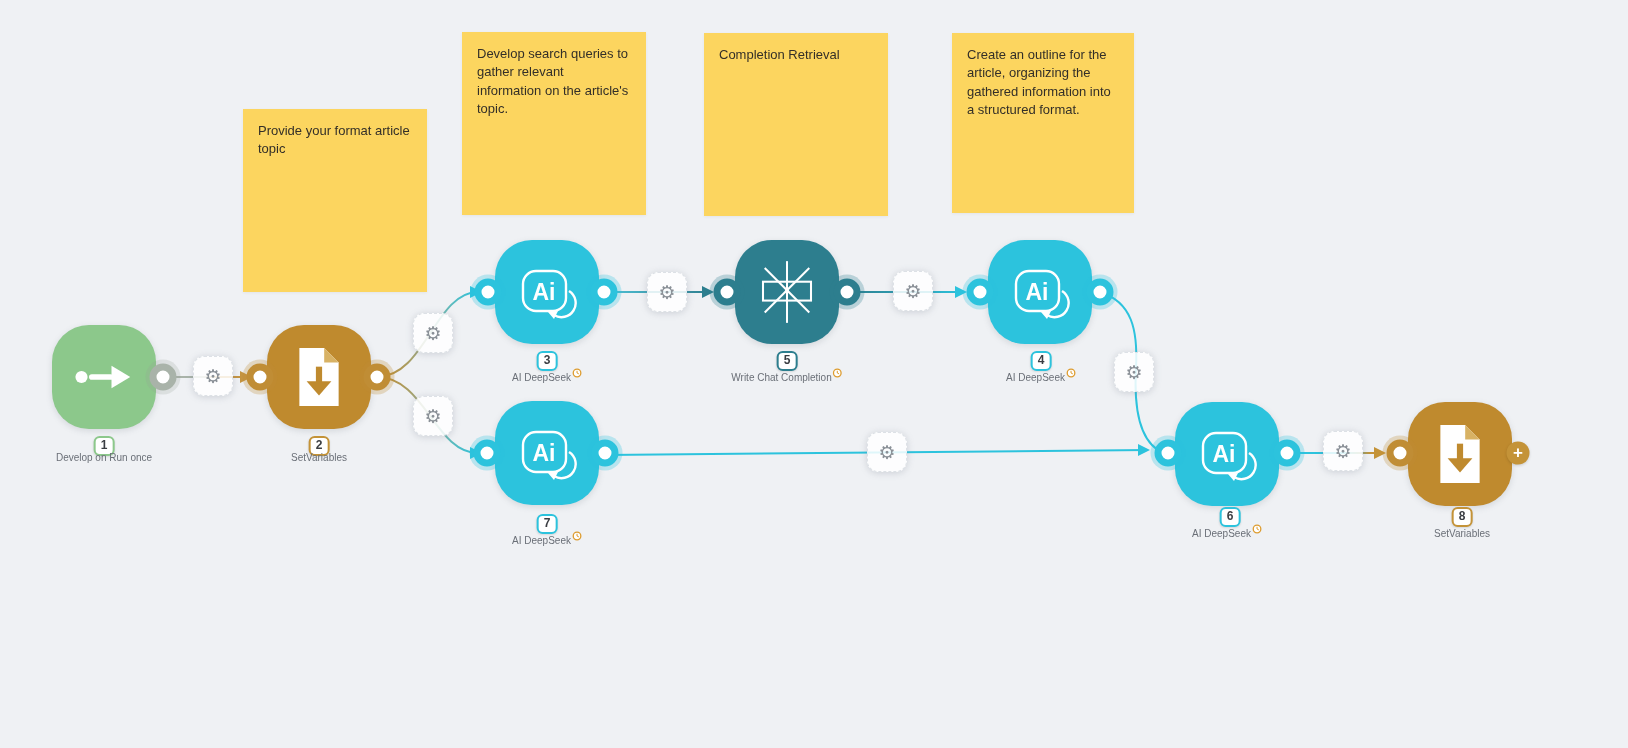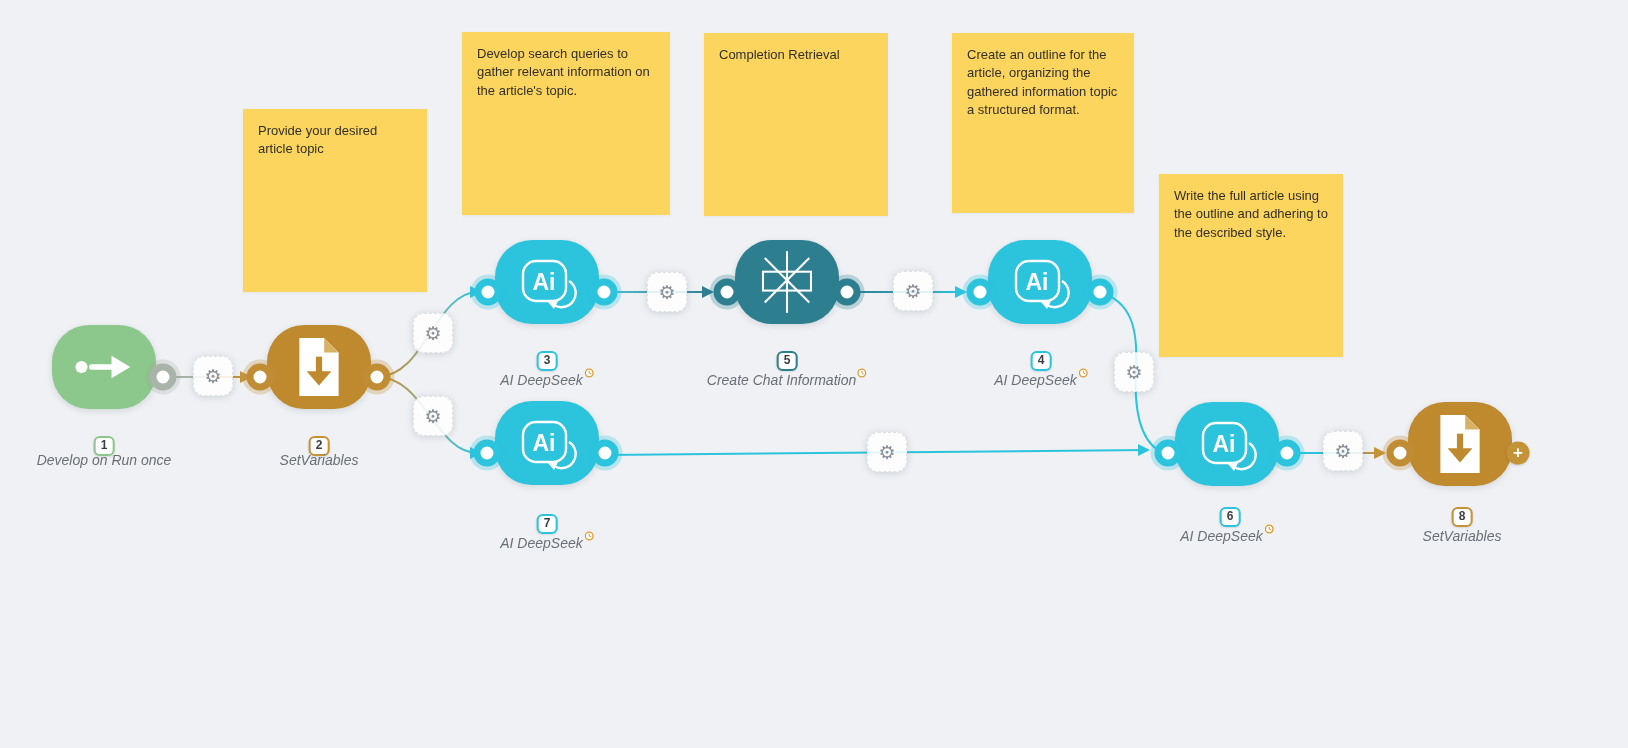--- a/index.html
+++ b/index.html
@@ -5,21 +5,21 @@
   html,body{margin:0;padding:0;}
   body{width:1628px;height:748px;overflow:hidden;background:#eff1f4;
        font-family:"Liberation Sans",sans-serif;position:relative;}
   #canvas{position:absolute;left:0;top:0;width:1628px;height:748px;}
   svg.wires{position:absolute;left:0;top:0;z-index:0;}
 
   .note{position:absolute;background:#fcd55f;color:#332f28;font-size:13px;
         line-height:1.42;padding:13px 15px;box-sizing:border-box;z-index:1;
         box-shadow:0 1px 3px rgba(0,0,0,.05);}
 
-  .node{position:absolute;width:104px;height:84px;border-radius:37px;z-index:2;
+  .node{position:absolute;width:104px;height:104px;border-radius:37px;z-index:2;
         display:flex;align-items:center;justify-content:center;
         box-shadow:0 2px 6px rgba(90,100,110,.18);}
   .node.green{background:#8cc88b;}
   .node.gold{background:#bf8a2e;}
   .node.cyan{background:#2cc3dd;}
   .node.teal{background:#2d7e8e;}
 
   .port{position:absolute;width:13px;height:13px;background:#fff;border-radius:50%;
         border:7px solid #999;transform:translate(-50%,-50%);z-index:3;}
   .port.cyan{border-color:#2cc3dd;box-shadow:0 0 0 4px rgba(44,195,221,.28);}
@@ -33,22 +33,22 @@
         justify-content:center;z-index:4;cursor:pointer;}
   .gear span{font-family:"DejaVu Sans",sans-serif;font-size:19px;color:#8a9097;line-height:1;}
 
   .badge{position:absolute;transform:translateX(-50%);background:#fff;
          border:2px solid #999;border-radius:6px;font-weight:bold;font-size:12px;
          color:#3a3d42;padding:0 5px;height:16px;line-height:15px;z-index:2;
          box-shadow:0 1px 2px rgba(0,0,0,.10);}
   .badge.green{border-color:#8cc88b;} .badge.gold{border-color:#c49338;}
   .badge.cyan{border-color:#2cc3dd;}  .badge.teal{border-color:#2d7e8e;}
 
-  .nlabel{position:absolute;transform:translateX(-50%);font-size:14px;color:#6a6f77;
-          white-space:nowrap;z-index:2;display:flex;align-items:flex-start;font-style:italic;}
+  .nlabel{position:absolute;transform:translateX(-50%);font-size:10px;color:#6a6f77;
+          white-space:nowrap;z-index:2;display:flex;align-items:flex-start;}
   .clock{margin-left:1px;margin-top:-4px;}
 
   .add-btn{position:absolute;width:23px;height:23px;border-radius:50%;background:#c49338;
            color:#fff;font-size:17px;font-weight:bold;line-height:22px;text-align:center;
            transform:translate(-50%,-50%);z-index:3;cursor:pointer;
            box-shadow:0 1px 3px rgba(0,0,0,.15);}
 </style>
 </head>
 <body>
 
@@ -97,25 +97,24 @@
     <polygon points="702,286 714,292 702,298" fill="#2d7e8e"></polygon>
     <path d="M847,292 L962,292" stroke="url(#g54)" stroke-width="2" fill="none"></path>
     <polygon points="955,286 967,292 955,298" fill="#2cc3dd"></polygon>
     <path d="M1100,292 C1132,302 1138,330 1136,368 C1134,404 1138,437 1158,450" stroke="#2cc3dd" stroke-width="2" fill="none"></path>
     <path d="M605,455 L1148,450" stroke="#2cc3dd" stroke-width="2" fill="none"></path>
     <polygon points="1138,444 1150,450 1138,456" fill="#2cc3dd"></polygon>
     <path d="M1287,453 L1380,453" stroke="url(#g68)" stroke-width="2" fill="none"></path>
     <polygon points="1374,447 1386,453 1374,459" fill="#c49338"></polygon>
   </svg>
 
-  <div class="note" style="left:243px;top:109px;width:184px;height:183px;">Provide your desired article topic</div>
-  <div class="note" style="left:462px;top:32px;width:208px;height:183px;">Develop search queries to gather relevant information on the article's topic.</div>
+  <div class="note" style="left:243px;top:109px;width:184px;height:183px;">Provide your format article topic</div>
+  <div class="note" style="left:462px;top:32px;width:184px;height:183px;">Develop search queries to gather relevant information on the article's topic.</div>
   <div class="note" style="left:704px;top:33px;width:184px;height:183px;">Completion Retrieval</div>
-  <div class="note" style="left:952px;top:33px;width:182px;height:180px;">Create an outline for the article, organizing the gathered information topic a structured format.</div>
-  <div class="note" style="left:1159px;top:174px;width:184px;height:183px;">Write the full article using the outline and adhering to the described style.</div>
+  <div class="note" style="left:952px;top:33px;width:182px;height:180px;">Create an outline for the article, organizing the gathered information into a structured format.</div>
 
   <div class="node green" style="left:52px;top:325px;">
     <svg width="60" height="34" viewBox="0 0 64 36">
       <circle cx="8" cy="18" r="6.5" fill="#fff"></circle>
       <rect x="16" y="15" width="26" height="6" rx="3" fill="#fff"></rect>
       <polygon points="40,6 60,18 40,30" fill="#fff"></polygon>
     </svg>
   </div>
 
   <div class="node gold" style="left:267px;top:325px;">
@@ -240,21 +239,21 @@
       <span>SetVariables</span>
     </div>
   <div class="nlabel" style="left:547px;top:372px;">
       <span>AI DeepSeek</span>
     <svg class="clock" width="10" height="10" viewBox="0 0 10 10">
         <circle cx="5" cy="5" r="3.8" fill="#fff" stroke="#dd9c2f" stroke-width="1.3"></circle>
         <path d="M5,2.8 V5 L6.8,5.9" fill="none" stroke="#dd9c2f" stroke-width="1"></path>
       </svg>
     </div>
   <div class="nlabel" style="left:787px;top:372px;">
-      <span>Create Chat Information</span>
+      <span>Write Chat Completion</span>
     <svg class="clock" width="10" height="10" viewBox="0 0 10 10">
         <circle cx="5" cy="5" r="3.8" fill="#fff" stroke="#dd9c2f" stroke-width="1.3"></circle>
         <path d="M5,2.8 V5 L6.8,5.9" fill="none" stroke="#dd9c2f" stroke-width="1"></path>
       </svg>
     </div>
   <div class="nlabel" style="left:1041px;top:372px;">
       <span>AI DeepSeek</span>
     <svg class="clock" width="10" height="10" viewBox="0 0 10 10">
         <circle cx="5" cy="5" r="3.8" fill="#fff" stroke="#dd9c2f" stroke-width="1.3"></circle>
         <path d="M5,2.8 V5 L6.8,5.9" fill="none" stroke="#dd9c2f" stroke-width="1"></path>

